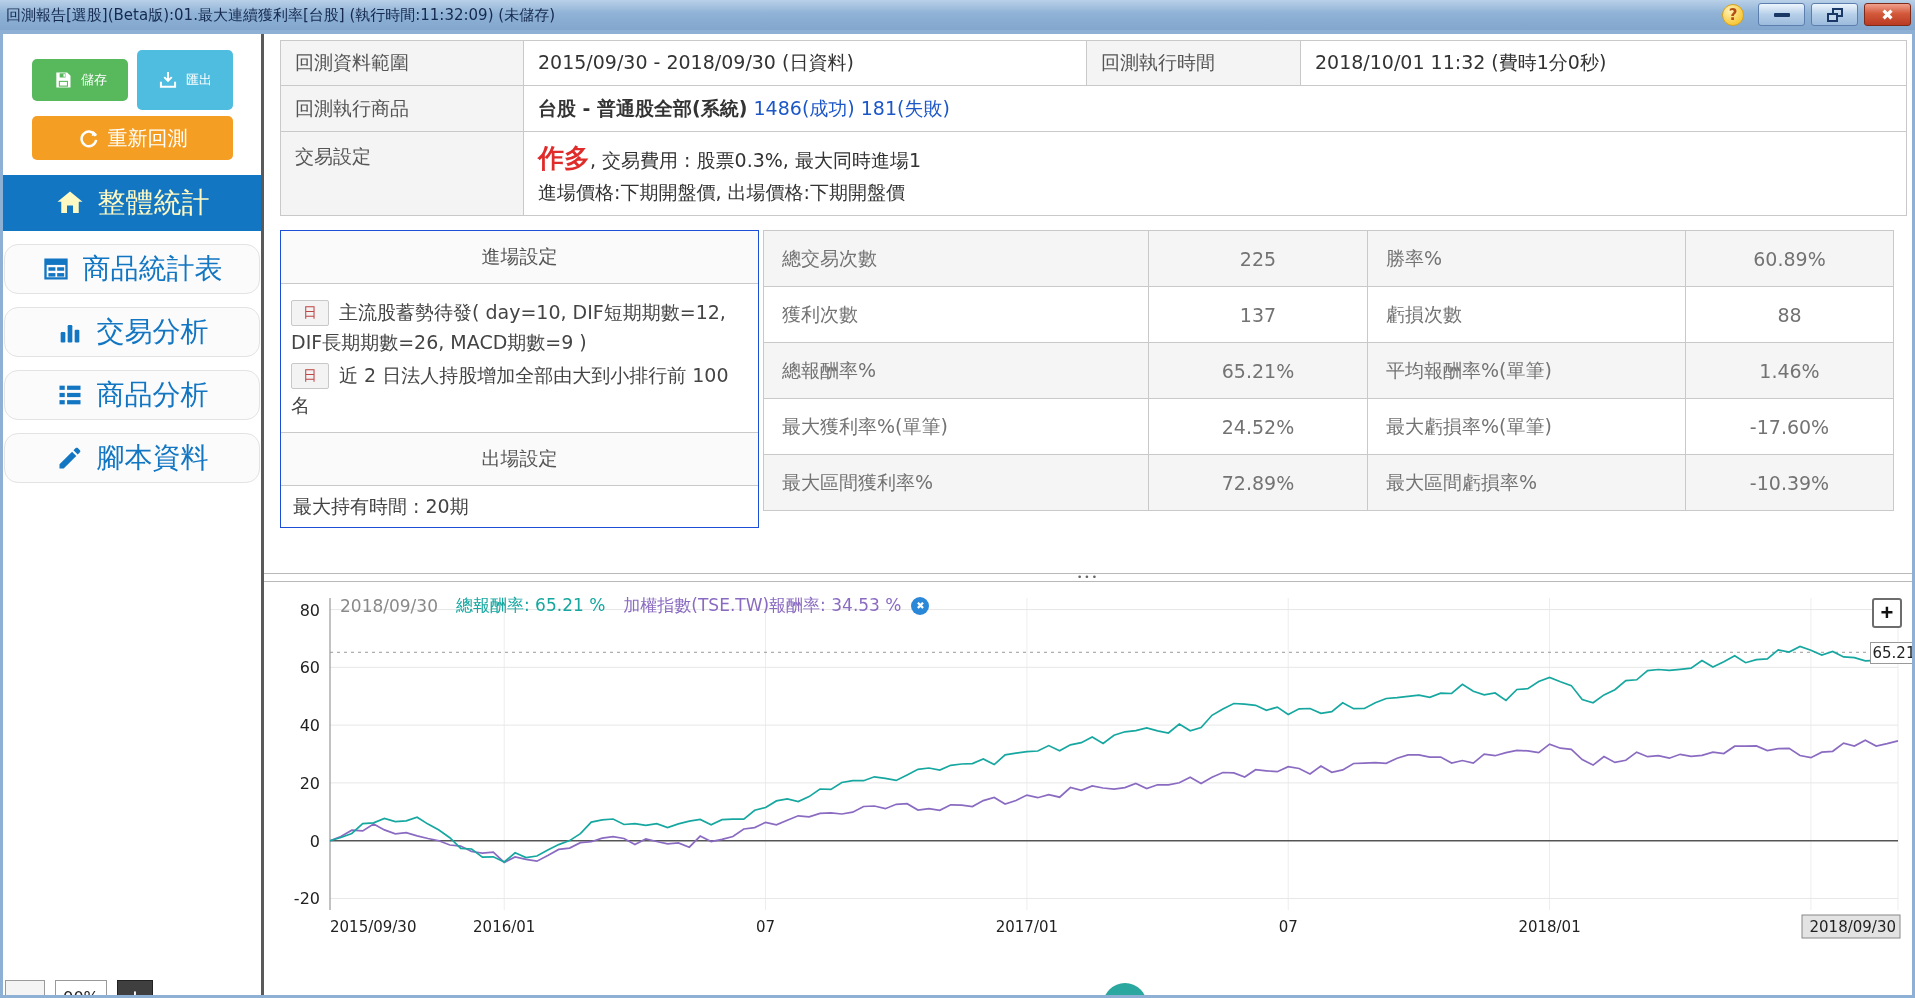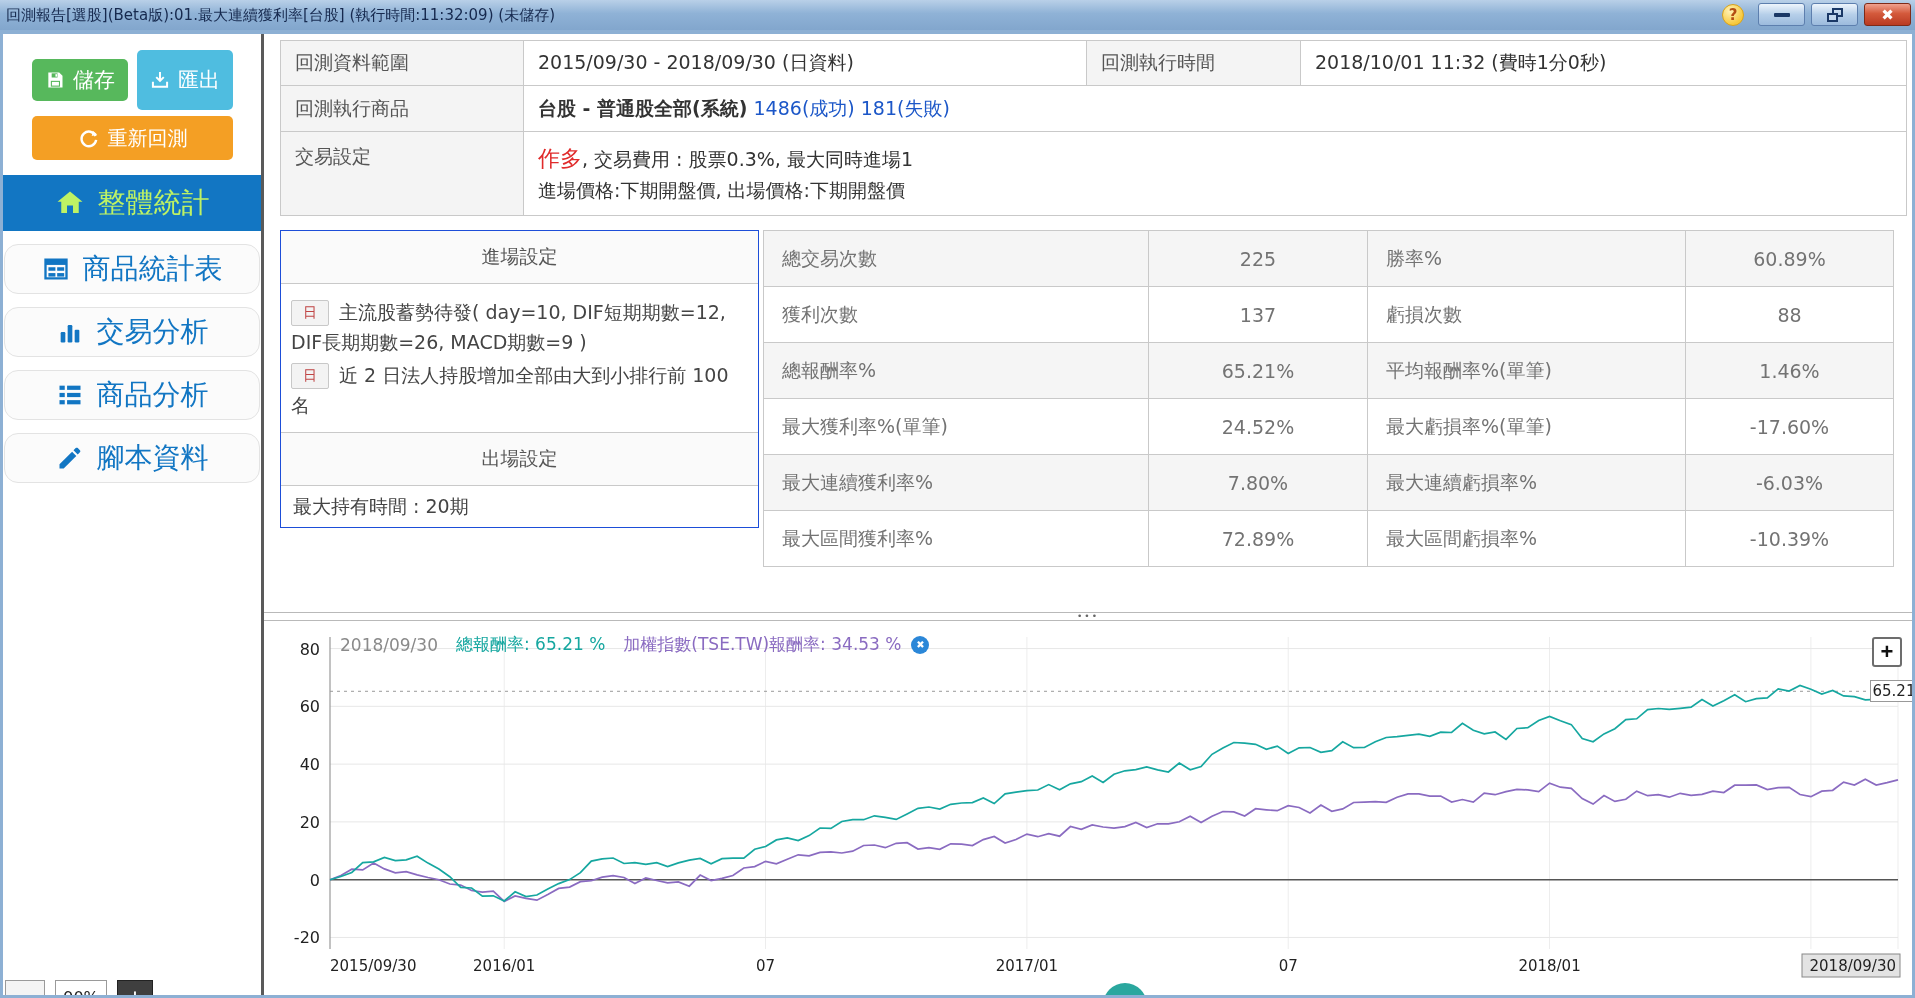--- a/index.html
+++ b/index.html
@@ -27,30 +27,30 @@
   .restore-glyph .r1 { position:absolute; right:0; top:0; width:11px; height:9px; border:2px solid #1a3866; background:transparent; }
   .restore-glyph .r2 { position:absolute; left:0; bottom:0; width:11px; height:9px; border:2px solid #1a3866; background:#c3d8ee; }
 
   
   .client { position:absolute; left:3px; right:3px; top:34px; bottom:3px; background:#fff; overflow:hidden; }
 
   
   .sidebar { position:absolute; left:0; top:0; width:258px; bottom:0; background:#fff; padding-top:16px; }
   .side-divider { position:absolute; left:258px; top:0; bottom:0; width:3px; background:#5a5a5a; }
   .btn { display:inline-flex; align-items:center; justify-content:center; gap:8px;
-    color:#fff; font-size:21px; border:none; border-radius:5px; cursor:pointer; }
+    color:#fff; font-size:13px; border:none; border-radius:5px; cursor:pointer; }
   .btn-save { width:96px; height:42px; margin-left:29px; background:var(--green); }
   .btn-export { width:96px; height:60px; margin-left:9px; background:var(--sky); }
   .btn-rerun { width:201px; height:44px; margin-left:29px; margin-top:6px; background:var(--orange); font-size:20px; }
   .nav { margin-top:15px; }
   .nav-item { height:50px; margin:0 1px 13px 1px; border:1px solid #e3e3e3; border-radius:14px;
     background:#fbfbfb; color:var(--accent); display:flex; align-items:center; justify-content:center;
     gap:13px; font-size:28px; cursor:pointer; }
   .nav-item.active { height:56px; margin:0 0 13px 0; border:none; border-radius:0;
-    background:var(--accent); color:#bef264; }
+    background:var(--accent); color:#fef9c3; }
   .nav-item svg { flex:0 0 auto; }
 
   .zoom-ctrl { position:absolute; left:2px; top:946px; display:flex; gap:10px; align-items:flex-start; }
   .zbox { height:34px; border:1px solid #9a9a9a; background:#f4f4f4; font-size:16px; color:#222;
     display:flex; align-items:center; justify-content:center; cursor:pointer; }
   .zbox.zrect { width:40px; }
   .zbox.zlevel { width:52px; background:#fff; }
   .zbox.zplus { width:36px; background:#3f3f3f; color:#fff; font-size:22px; border-color:#222; }
 
   
@@ -60,21 +60,21 @@
   .info-table { margin:6px 0 0 16px; width:1626px; table-layout:fixed; }
   .info-table td { border:1px solid #c9c9c9; font-size:19px; color:#333; padding:4px 14px; }
   .info-table td.lbl { background:#f4f4f4; color:#555; }
   .info-table tr.r1 td { height:45px; }
   .info-table tr.r2 td { height:46px; }
   .info-table tr.r3 td { height:84px; }
   .info-table tr.r3 td.lbl { vertical-align:top; padding-top:12px; }
   .bold-val { font-weight:bold; color:#333; }
   .link { color:var(--link); cursor:pointer; }
   .red { color:var(--red); }
-  .trade-dir { color:var(--red); font-weight:normal; font-size:22px; }
+  .trade-dir { color:var(--red); font-weight:bold; font-size:26px; }
   .trade-line2 { margin-top:4px; }
 
   .middle { position:relative; margin:14px 0 0 16px; display:flex; align-items:flex-start; }
   .panel { width:479px; border:1px solid #1d4ed8; font-size:19px; color:#444; }
   .panel-header { height:52px; display:flex; align-items:center; justify-content:center;
     background:#fafafa; color:#555; }
   .panel-body { border-top:1px solid #c9c9c9; border-bottom:1px solid #c9c9c9; padding:10px 10px 12px 10px; line-height:1.55; }
   .entry { margin-top:4px; }
   .badge { display:inline-block; border:1px solid #c8c8c8; background:#f3f3f3; color:#c04545;
     font-size:14px; padding:1px 11px; margin-right:10px; border-radius:2px; position:relative; top:-2px; }
@@ -290,26 +290,20 @@
             <td class="sl">總報酬率%</td>
             <td class="sv red">65.21%</td>
             <td class="sl">平均報酬率%(單筆)</td>
             <td class="sv">1.46%</td>
           </tr>
           <tr>
             <td class="sl">最大獲利率%(單筆)</td>
             <td class="sv">24.52%</td>
             <td class="sl">最大虧損率%(單筆)</td>
             <td class="sv">-17.60%</td>
-          </tr>
-          <tr>
-            <td class="sl">最大連續獲利率%</td>
-            <td class="sv">7.80%</td>
-            <td class="sl">最大連續虧損率%</td>
-            <td class="sv">-6.03%</td>
           </tr>
           <tr>
             <td class="sl">最大區間獲利率%</td>
             <td class="sv">72.89%</td>
             <td class="sl">最大區間虧損率%</td>
             <td class="sv">-10.39%</td>
           </tr>
         </tbody>
           </table>
       </div>

